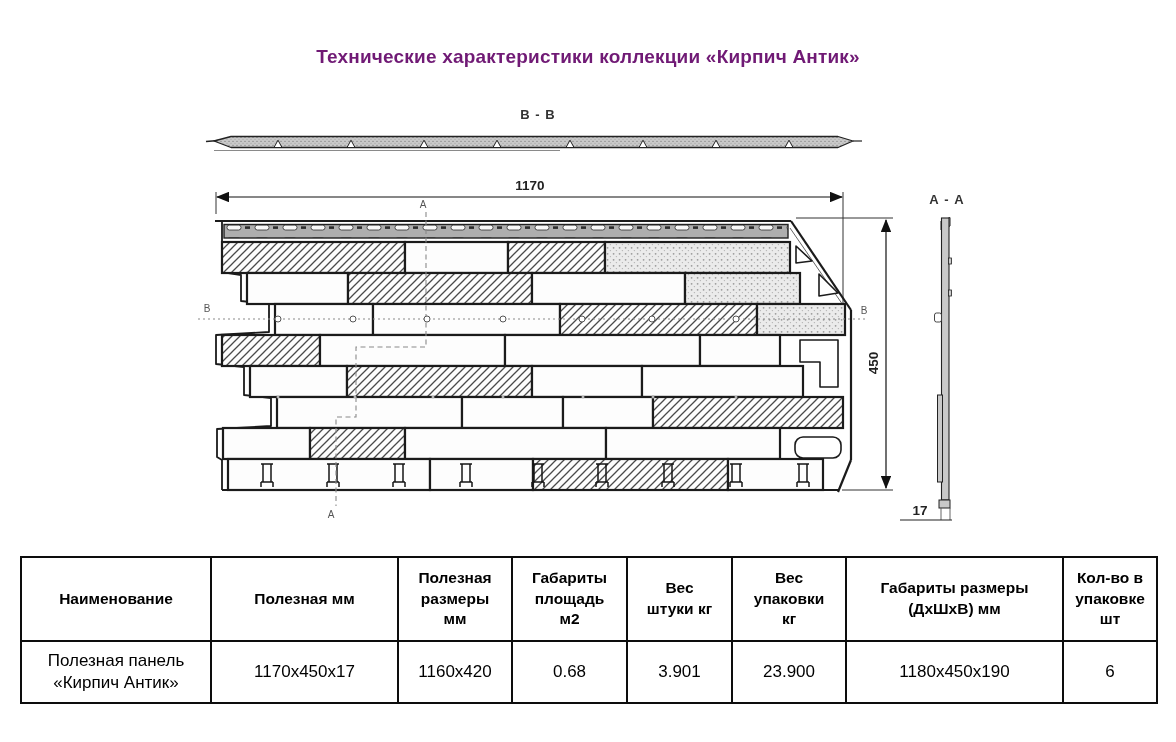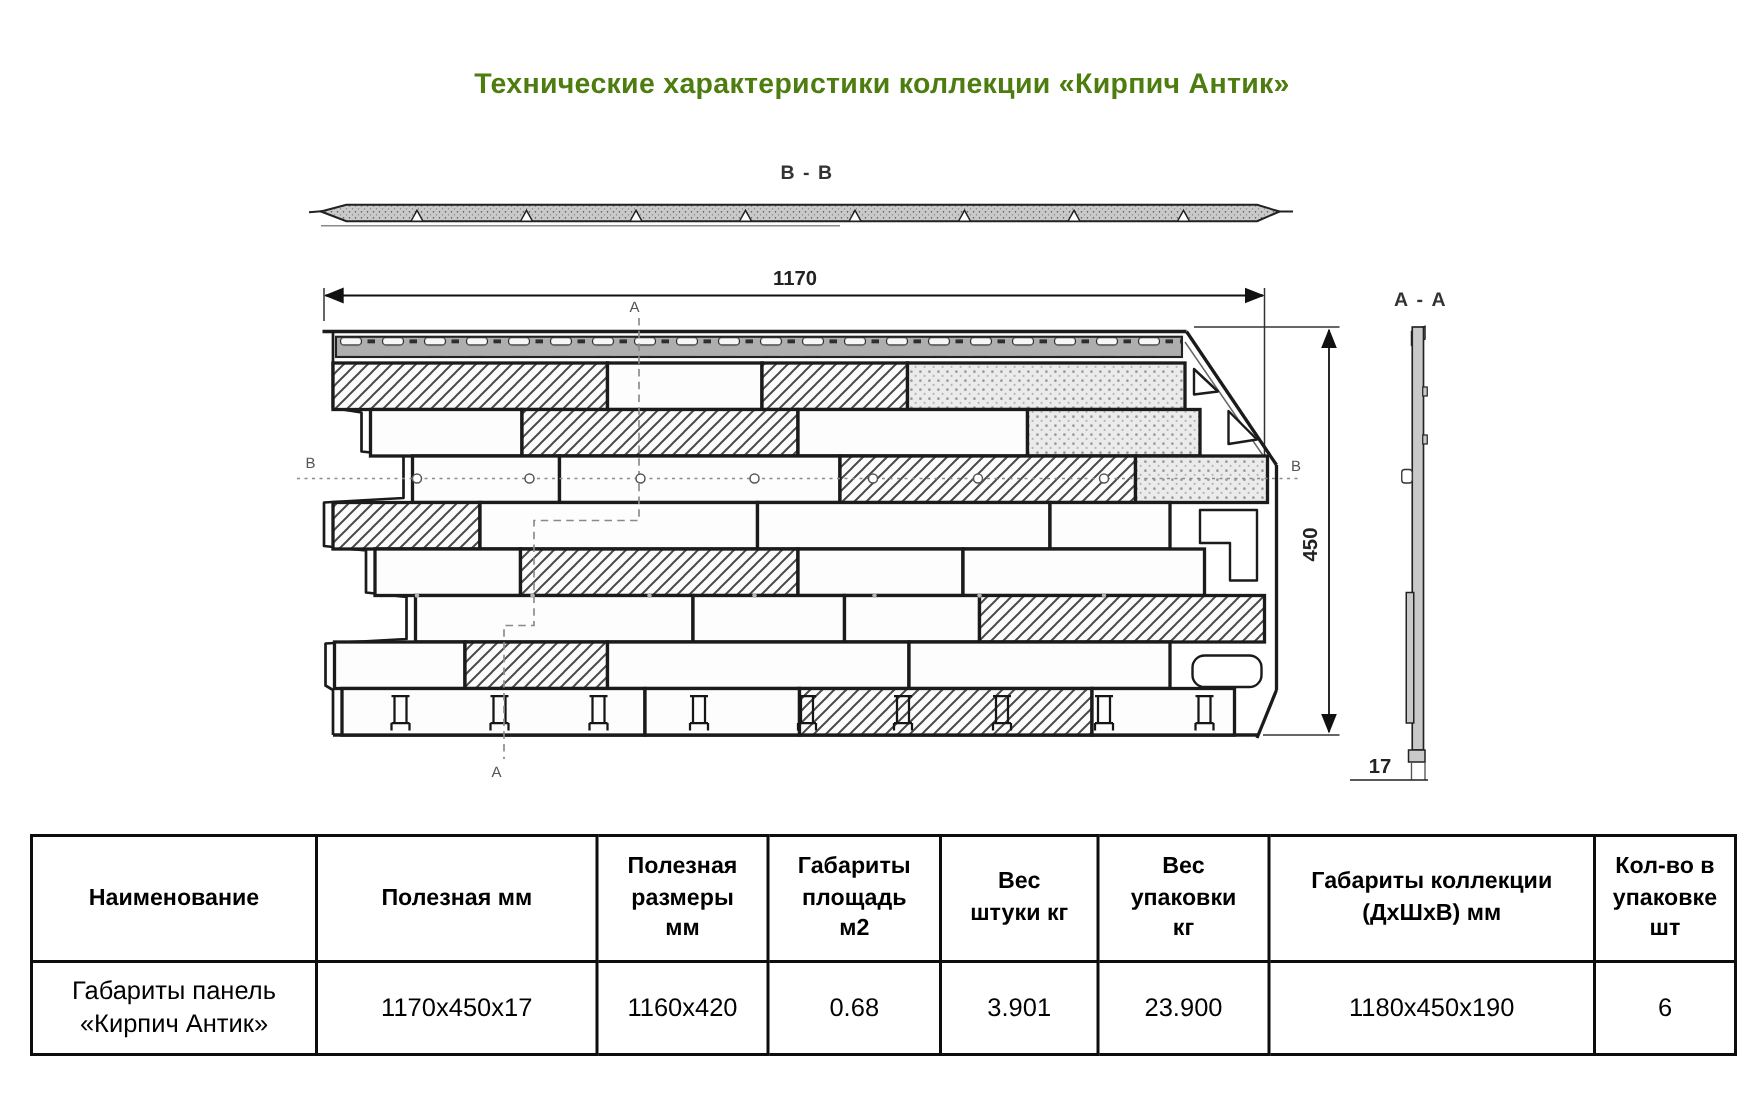--- a/index.html
+++ b/index.html
@@ -2,21 +2,21 @@
 <html><head>
 <meta charset="utf-8">
 <style>
   html,body{margin:0;padding:0;}
   body{
     width:1176px;height:742px;position:relative;background:#ffffff;
     font-family:"Liberation Sans",sans-serif;color:#000;overflow:hidden;
   }
   .title{
     position:absolute;top:46px;left:0;width:100%;text-align:center;
-    font-size:19px;font-weight:bold;letter-spacing:.2px;color:#4d7c0f;
+    font-size:19px;font-weight:bold;letter-spacing:.2px;color:#701a75;
   }
   svg.fig{position:absolute;top:95px;left:0;}
   .fig text{font-family:"Liberation Sans",sans-serif;}
   .dimtxt{font-size:13.5px;font-weight:bold;fill:#222;}
   .sectxt{font-size:13px;font-weight:bold;fill:#333;letter-spacing:1px;}
   .marktxt{font-size:10px;fill:#555;}
   table.spec{
     position:absolute;top:556px;left:20px;width:1136px;
     border-collapse:collapse;table-layout:fixed;background:#fff;
   }
@@ -248,30 +248,30 @@
 размеры
 мм</th>
         <th>Габариты
 площадь
 м2</th>
         <th>Вес
 штуки кг</th>
         <th>Вес
 упаковки
 кг</th>
-        <th>Габариты коллекции
+        <th>Габариты размеры
 (ДхШхВ) мм</th>
         <th>Кол-во в
 упаковке
 шт</th>
       </tr>
   </thead>
   <tbody>
       <tr>
-        <td>Габариты панель
+        <td>Полезная панель
 «Кирпич Антик»</td>
         <td>1170х450х17</td>
         <td>1160х420</td>
         <td>0.68</td>
         <td>3.901</td>
         <td>23.900</td>
         <td>1180х450х190</td>
         <td>6</td>
       </tr>
     </tbody>

